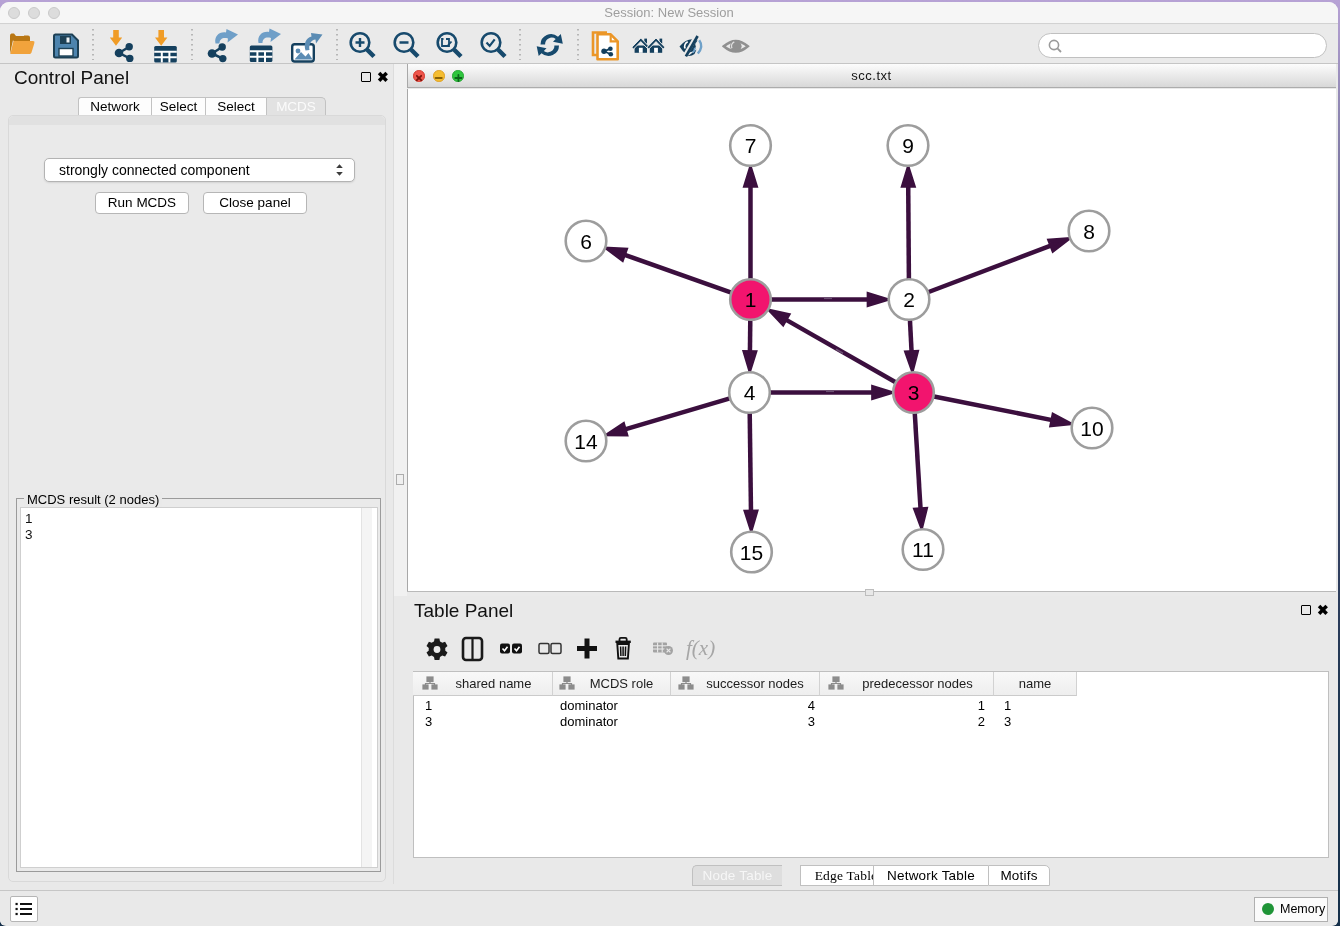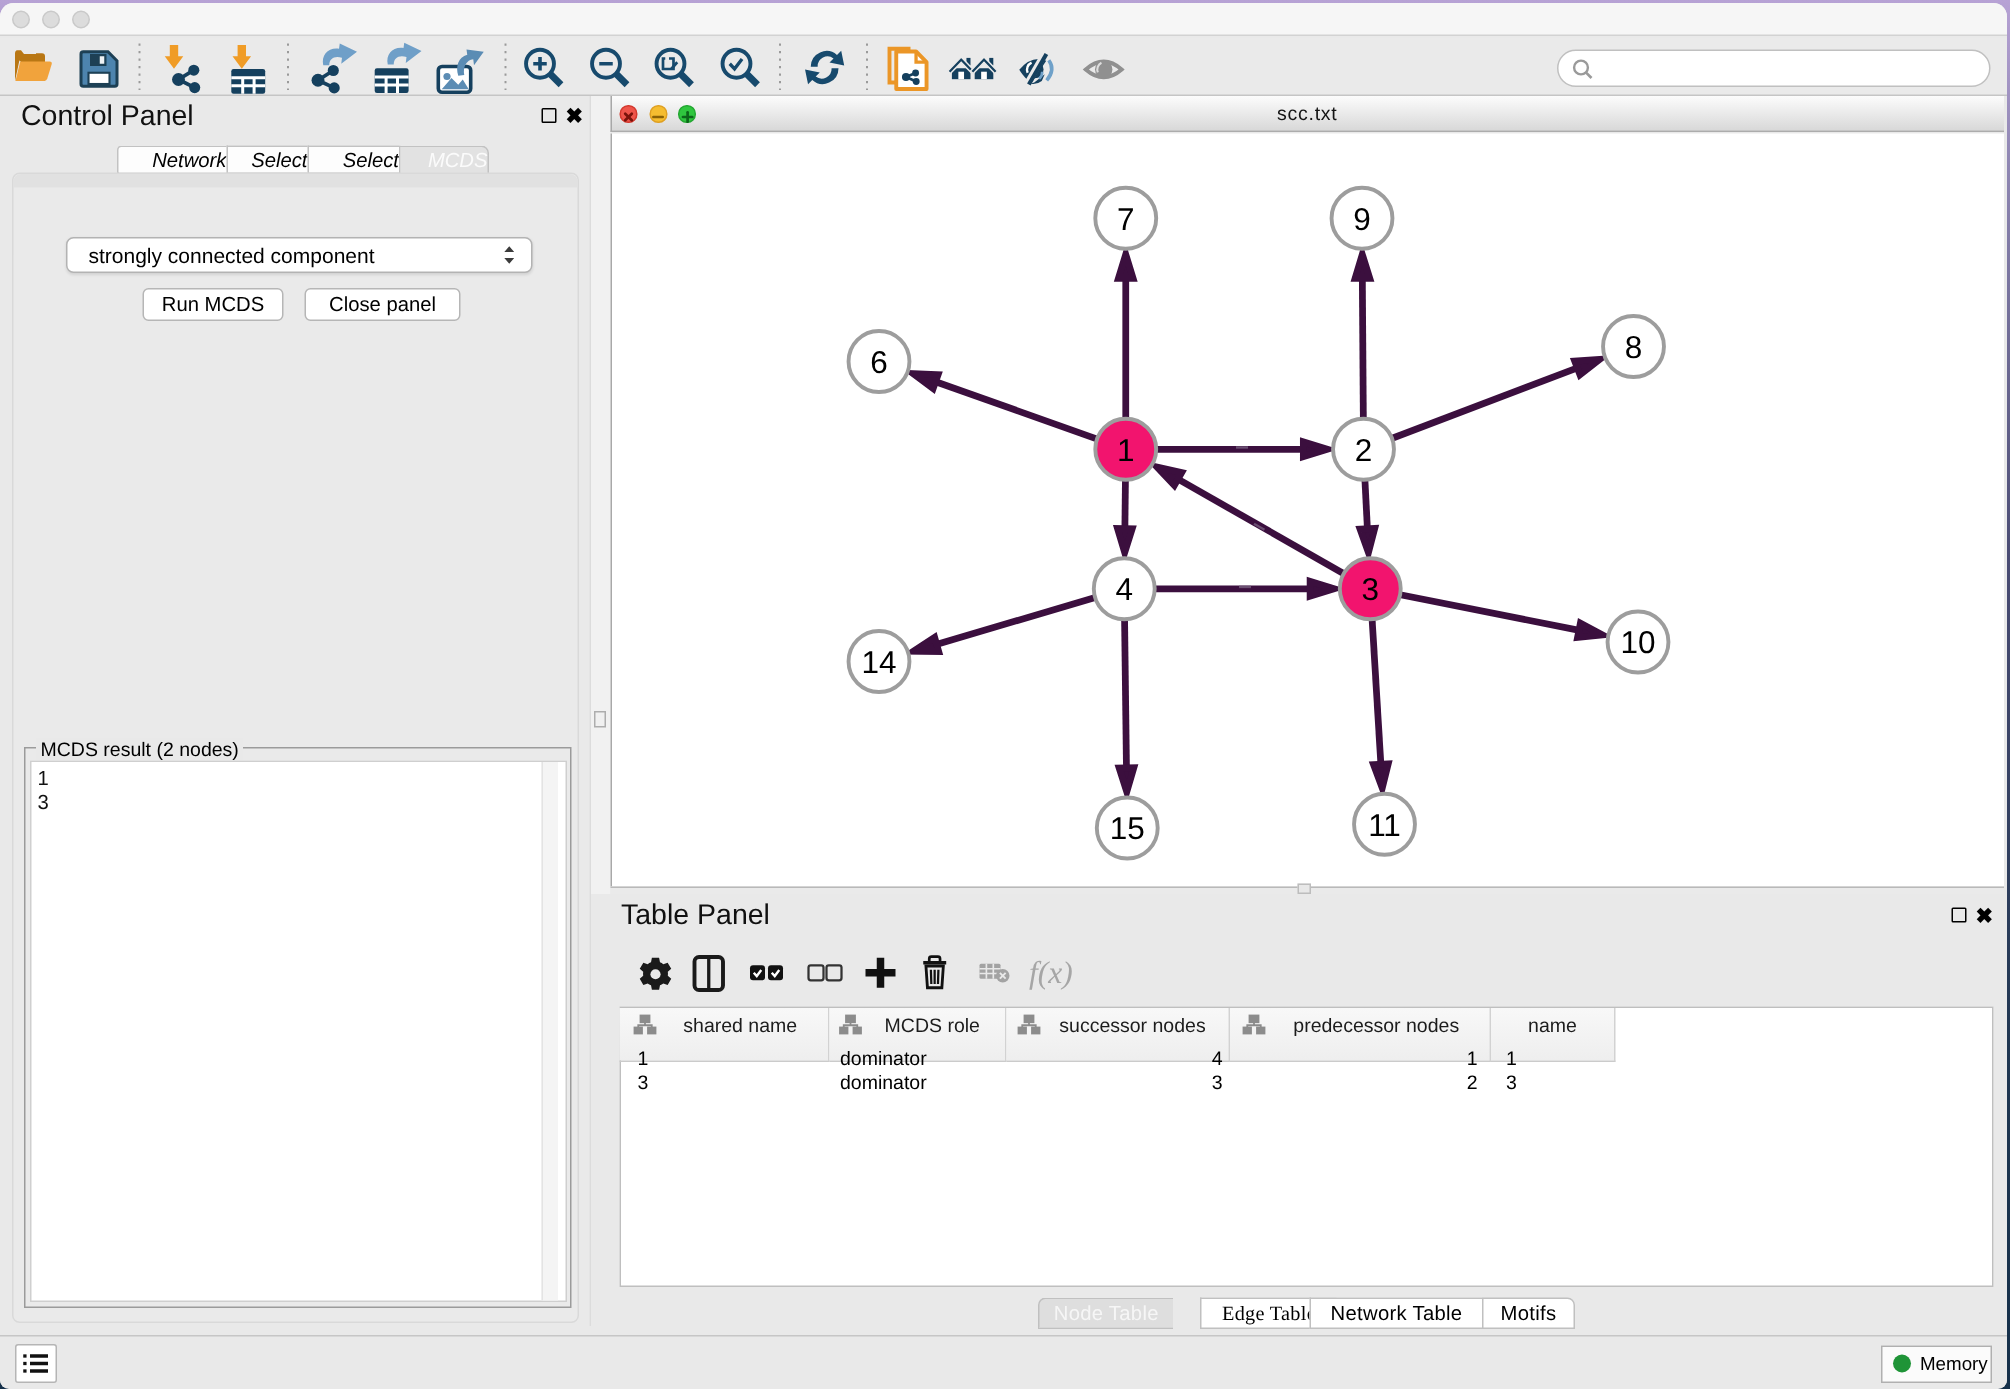--- a/index.html
+++ b/index.html
@@ -23,21 +23,21 @@
   
   #toolbar { left:0; top:23px; width:1338px; height:39px; background:#eaeaea;
     border-bottom:1px solid #c5c5c5; }
   #searchbox { left:1038px; top:31px; width:289px; height:25px; background:#fff;
     border:1px solid #c0c0c0; border-radius:13px; }
   
   .ptitle { font-size:19px; color:#111; }
   .floatbtn { position:absolute; width:10px; height:10px; border:1.6px solid #000; border-radius:1px; }
   .closebtn { position:absolute; font-size:14px; font-weight:700; color:#000; line-height:12px; }
   .tab { position:absolute; top:95px; height:19px; background:#fdfdfd; border:1px solid #c2c2c2;
-    border-right:none; font-size:13.5px; text-align:right; line-height:18px; color:#000;font-style:italic; }
+    border-right:none; font-size:13.5px; text-align:center; line-height:18px; color:#000; }
   #cpane { left:8px; top:113px; width:378px; height:767px; background:#eaeaea;
     border:1px solid #d9d9d9; border-radius:5px; }
   #cpane-band { left:9px; top:114px; width:376px; height:9px; background:#e1e1e1;
     border-radius:5px 5px 0 0; }
   #optlabel { left:8px; top:135px; width:378px; text-align:center; font-size:14px; color:#181818; }
   #dropdown { left:44px; top:156px; width:311px; height:24px; background:#fff;
     border:1px solid #b3b3b3; border-radius:5px; box-shadow:0 1px 2px rgba(0,0,0,.10);
     font-size:14px; line-height:22px; padding-left:14px; color:#000; }
   .btn { position:absolute; top:190px; height:22px; background:#fff; border:1px solid #b6b6b6;
     border-radius:4px; font-size:13.5px; text-align:center; line-height:20px; color:#000; }
@@ -60,21 +60,21 @@
   .nl { position:absolute; width:11.5px; height:11.5px; border-radius:50%; }
   #netcanvas { left:407px; top:87px; width:929px; height:502px; background:#fff; border-left:1px solid #a8a8a8; }
   #netcanvas svg { position:absolute; left:0; top:0; }
   #hsplit { left:407px; top:589px; width:929px; height:5px; background:#eaeaea;
     border-top:1px solid #b9b9b9; }
   #hgrip { left:865px; top:587px; width:9px; height:7px; background:#e8e8e8; border:1px solid #bdbdbd; }
   
   #tablepanel { left:394px; top:594px; width:942px; height:294px; background:#e9e9e9; }
   #tcontainer { left:413px; top:669px; width:916px; height:187px; background:#fff;
     border:1px solid #bfbfbf; }
-  .hcell { position:absolute; top:670px; height:36px;
+  .hcell { position:absolute; top:670px; height:24px;
     background:linear-gradient(180deg,#f8f8f8,#eeeeee);
     border-right:1px solid #d2d2d2; border-bottom:1px solid #cbcbcb;
     font-size:13px; color:#1c1c1c; text-align:center; line-height:23px; }
   .rowtxt { position:absolute; font-size:13px; color:#000; height:16px; line-height:16px; }
   .btab { position:absolute; top:863px; height:21px; background:#fff; border:1px solid #c0c0c0;
     border-right:none; font-size:13.5px; text-align:center; line-height:20px; color:#000; letter-spacing:.2px; }
   
   #statusbar { left:0; top:888px; width:1338px; height:35px; background:#e9e9e9;
     border-top:1px solid #c6c6c6; }
   #listbtn { left:10px; top:894px; width:28px; height:26px; background:#fff;
@@ -85,20 +85,21 @@
   #memdot { left:1262px; top:901px; width:12px; height:12px; border-radius:50%; background:#1f9437; }
 </style>
 </head>
 <body>
 <div id="win">
   <div class="abs" id="titlebar">
     <div class="tl" style="left:8px;"></div>
     <div class="tl" style="left:28px;"></div>
     <div class="tl" style="left:48px;"></div>
   </div>
+  <div class="abs" id="wtitle">Session: New Session</div>
   <div class="abs" id="toolbar"></div>
   <svg class="abs" style="left:0; top:23px;" width="780" height="38" viewBox="0 0 780 38">
 
     <g>
       <path d="M10 13 L10 29 L13 15 L24 15 L24 11 L16 11 L14 8.5 L11.5 8.5 Q10 8.5 10 11 Z" fill="#b97714"></path>
       <path d="M10 13 h14 v-2.5 h4 q2 0 2 2 V29 Z" fill="#b97714"></path>
       <path d="M13.5 16 H33 Q35 16 34.4 18 L31.5 27.5 Q31 29 29 29 H10.3 Z" fill="#f1a33c"></path>
     </g>
 
     <g>

